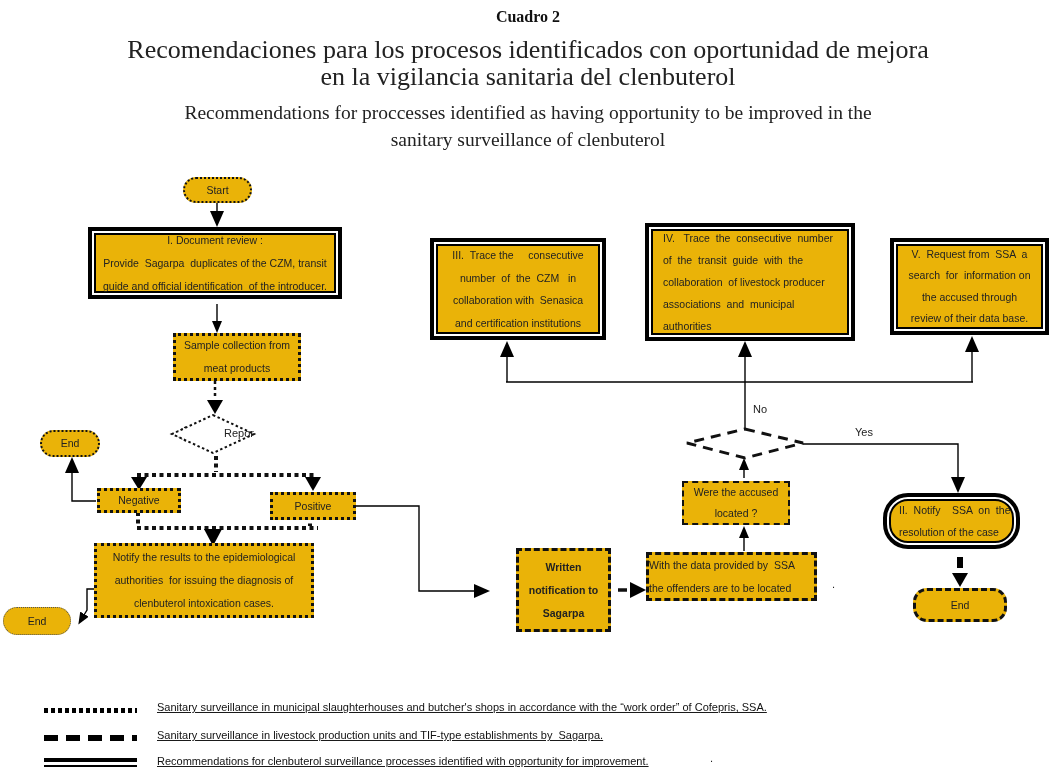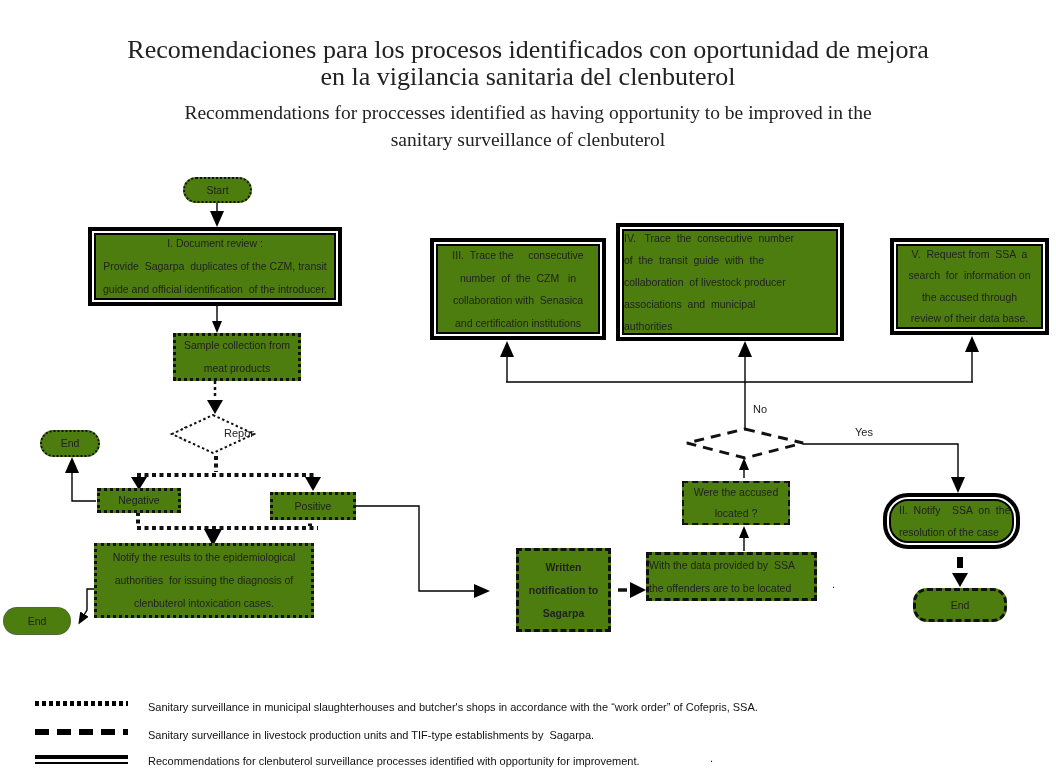--- a/index.html
+++ b/index.html
@@ -6,51 +6,52 @@
   .page{position:relative;width:1056px;height:775px;background:#fff;overflow:hidden;
         font-family:"Liberation Sans",sans-serif;color:#1a1a1a;}
   
   .cuadro{position:absolute;top:8px;left:0;width:100%;text-align:center;
           font-family:"Liberation Serif",serif;font-weight:bold;font-size:16px;color:#111;}
   .title-es{position:absolute;top:36px;left:0;width:100%;text-align:center;white-space:pre-line;
           font-family:"Liberation Serif",serif;font-size:26px;line-height:27px;color:#222;}
   .title-en{position:absolute;top:99px;left:0;width:100%;text-align:center;white-space:pre-line;
           font-family:"Liberation Serif",serif;font-size:19.5px;line-height:27px;color:#222;}
   
-  .node{position:absolute;box-sizing:border-box;background:#4d7c0f;display:flex;
+  .node{position:absolute;box-sizing:border-box;background:#eab308;display:flex;
         align-items:center;justify-content:center;text-align:center;white-space:pre;
         font-size:10.5px;line-height:23px;color:#222;}
   .small{line-height:13px;}
   
   .dot2{border:2px dotted #111;}
   .dot1{border:1.5px dotted #555;}
   .dot3{border:3px dotted #111;}
   .dash3{border:3.5px dashed #111;}
   .dash2{border:2.5px dashed #111;}
   .dbl{border:2px solid #000;outline:4px solid #000;outline-offset:2px;}
   .round{border-radius:14px;}
   .ta-left{justify-content:flex-start;text-align:left;}
   
   .tag{position:absolute;font-size:11px;color:#222;background:#fff;padding:0 2px;}
   .dotlbl{position:absolute;font-size:12px;color:#222;}
   
   svg.wires{position:absolute;left:0;top:0;}
   
-  .legend-row{position:absolute;left:35px;display:flex;align-items:flex-start;}
+  .legend-row{position:absolute;left:44px;display:flex;align-items:flex-end;text-decoration:underline;}
   .sw{width:93px;flex:0 0 93px;margin-right:20px;}
   .sw-dotted{height:5px;background:repeating-linear-gradient(90deg,#000 0 4px,transparent 4px 7px);}
   .sw-dashed{height:6px;background:repeating-linear-gradient(90deg,#000 0 14px,transparent 14px 22px);}
   .sw-double{height:9px;border-top:4px solid #000;border-bottom:2px solid #000;box-sizing:border-box;}
   .legend-text{font-size:11px;color:#111;white-space:pre;}
 </style>
 </head>
 <body>
 
 <div class="page">
 
+  <div class="cuadro">Cuadro 2</div>
   <div class="title-es">Recomendaciones para los procesos identificados con oportunidad de mejora
 en la vigilancia sanitaria del clenbuterol</div>
   <div class="title-en">Recommendations for proccesses identified as having opportunity to be improved in the
 sanitary surveillance of clenbuterol</div>
 
   <svg class="wires" width="1056" height="775">
     <defs>
       <marker id="ah" viewBox="0 0 16 14" markerWidth="16" markerHeight="14" refX="1" refY="7" orient="auto" markerUnits="userSpaceOnUse">
           <path d="M0,0 L16,7 L0,14 Z" fill="#000"></path>
         </marker>
@@ -99,21 +100,21 @@
       <path d="M586,590 L628,590" stroke="#111" stroke-width="3.5" stroke-dasharray="9,7" fill="none"></path>
       <polygon points="630,582 630,598 646,590" fill="#000"></polygon>
     </g>
 
     <polygon points="213,415 254,434 213,453 172,434" fill="#fff" stroke="#111" stroke-width="2" stroke-dasharray="2.5,2.5"></polygon>
     <polygon points="745,429 803,443 745,458 687,443" fill="#fff" stroke="#111" stroke-width="3" stroke-dasharray="10,7"></polygon>
   </svg>
 
   <div class="node dot2 round small" style="left:183px;top:177px;width:69px;height:26px;">Start</div>
 
-  <div class="node dbl" style="left:94px;top:233px;width:242px;height:67px;">I. Document review :
+  <div class="node dbl" style="left:94px;top:233px;width:242px;height:60px;">I. Document review :
 Provide  Sagarpa  duplicates of the CZM, transit
 guide and official identification  of the introducer.</div>
 
   <div class="node dot3" style="left:173px;top:333px;width:128px;height:48px;">Sample collection from
 meat products</div>
 
   <div class="dotlbl" style="left:192px;top:427px;width:46px;text-align:center;font-size:11px;margin-left:24px;">Repor</div>
 
   <div class="node dot2 round small" style="left:40px;top:430px;width:60px;height:27px;">End</div>
 
@@ -135,21 +136,21 @@
 the offenders are to be located</div>
 
   <div class="node dash2" style="left:682px;top:481px;width:108px;height:44px;line-height:21px;">Were the accused
 located ?</div>
 
   <div class="node dbl" style="left:436px;top:244px;width:164px;height:90px;line-height:22.5px;">III.  Trace the     consecutive
 number  of  the  CZM   in
 collaboration with  Senasica
 and certification institutions</div>
 
-  <div class="node dbl ta-left" style="left:622px;top:229px;width:216px;height:106px;line-height:22px;padding-left:0;">IV.   Trace  the  consecutive  number
+  <div class="node dbl ta-left" style="left:651px;top:229px;width:198px;height:106px;line-height:22px;padding-left:10px;">IV.   Trace  the  consecutive  number
 of  the  transit  guide  with  the
 collaboration  of livestock producer
 associations  and  municipal
 authorities</div>
 
   <div class="node dbl" style="left:896px;top:244px;width:147px;height:85px;line-height:21.5px;">V.  Request from  SSA  a
 search  for  information on
 the accused through
 review of their data base.</div>
 

